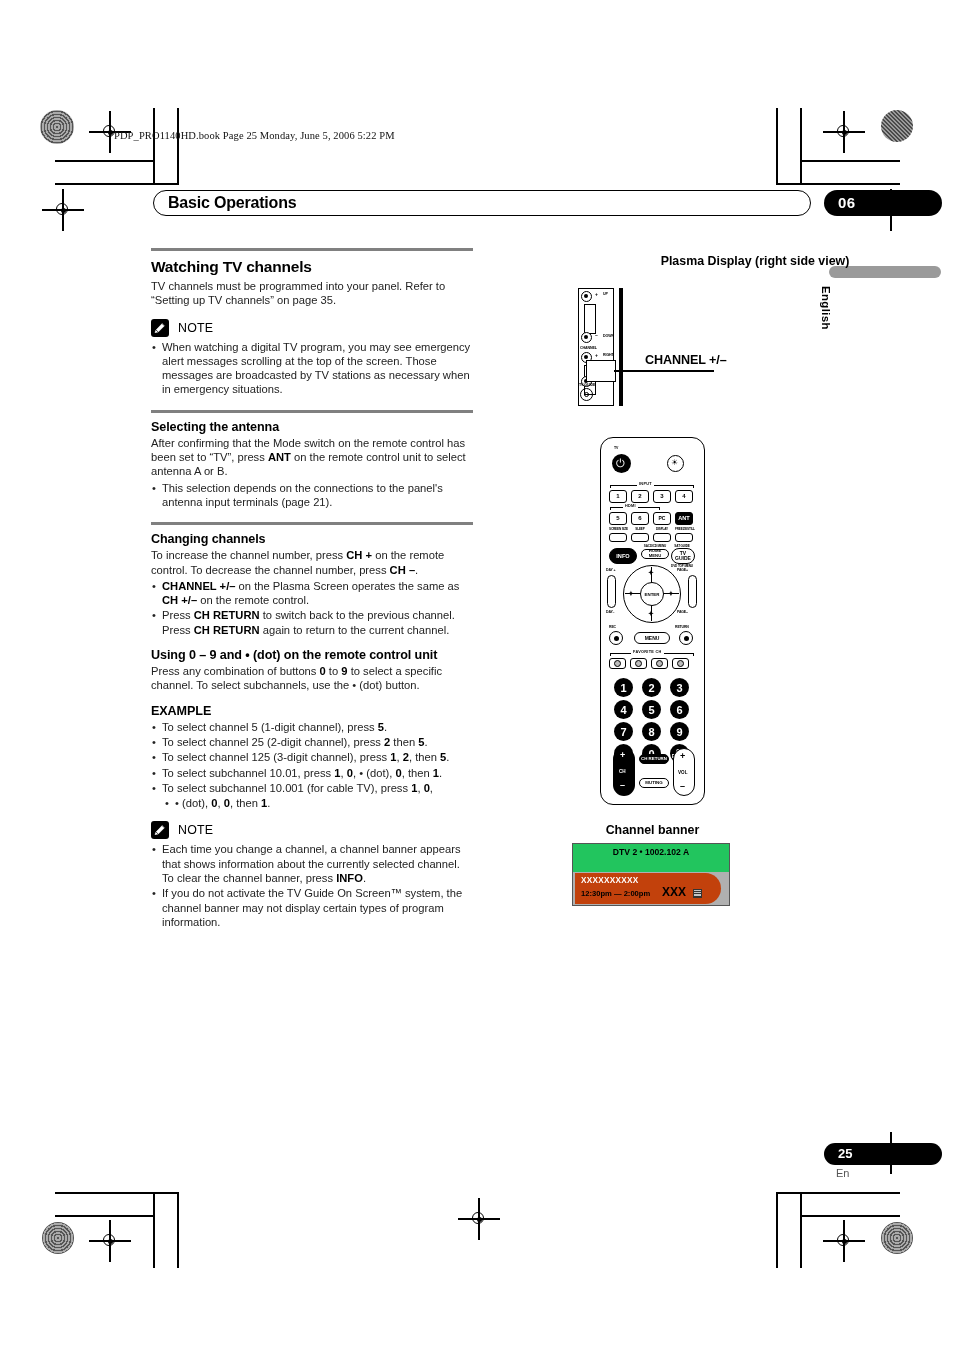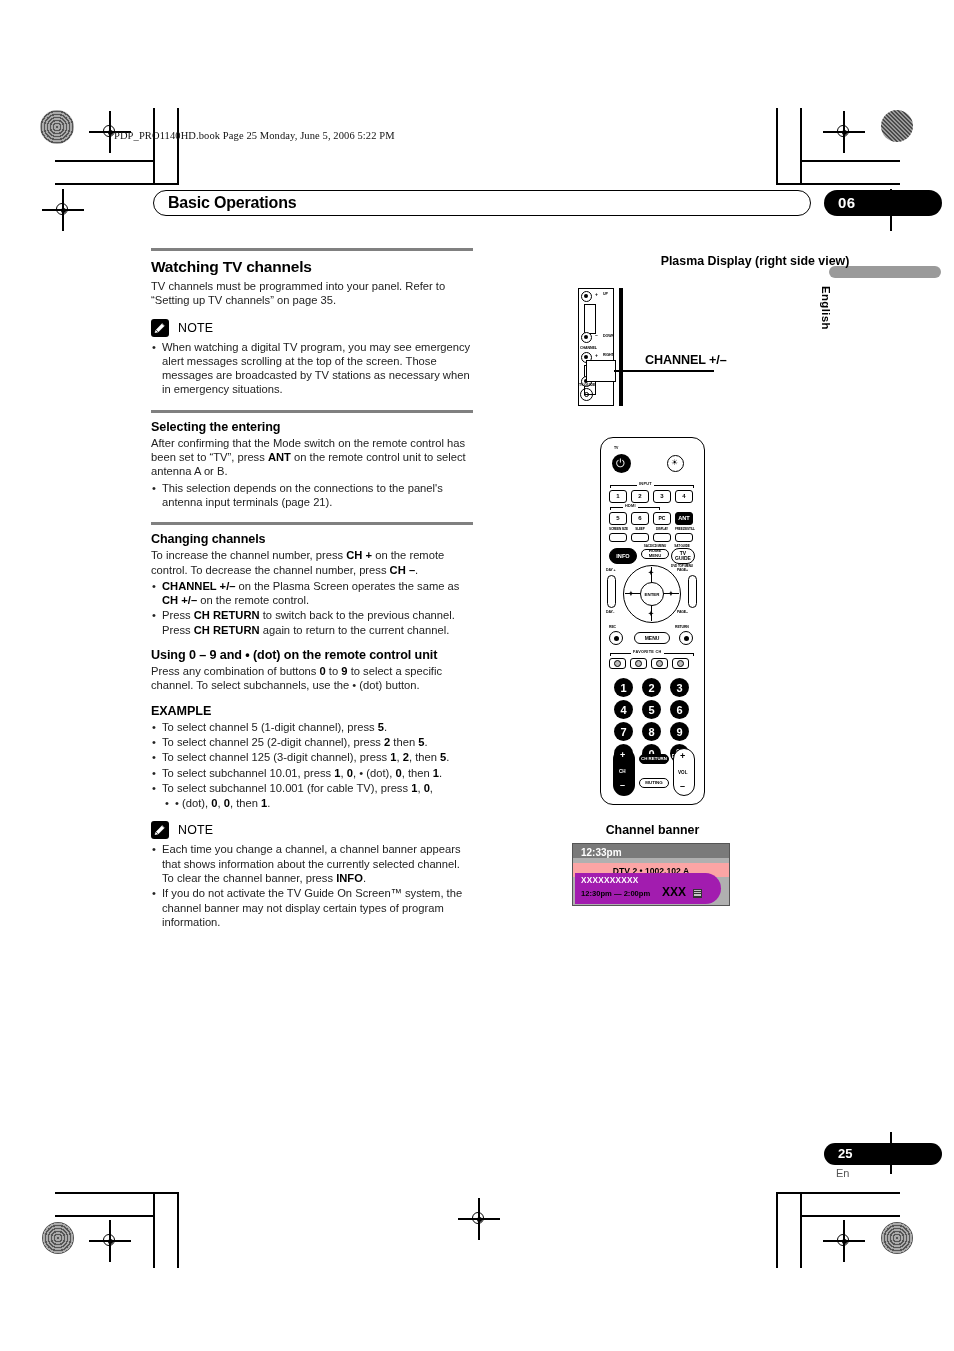--- a/index.html
+++ b/index.html
@@ -107,22 +107,22 @@
     display:flex;align-items:center;justify-content:center;}
   .favbtn .g{width:7px;height:7px;border:1.1px solid #000;border-radius:50%;box-sizing:border-box;background:#bdbdbd;}
   .chrock{position:absolute;left:12px;top:310px;width:22px;height:48px;border-radius:11px;background:#000;color:#fff;}
   .volrock{position:absolute;left:72px;top:310px;width:22px;height:48px;border-radius:11px;border:1.4px solid #000;box-sizing:border-box;background:#fff;}
   .rockplus{position:absolute;font-size:9px;font-weight:bold;line-height:9px;}
   .rockmid{position:absolute;font-size:4.6px;font-weight:bold;}
 
   
   .banner{position:absolute;left:572px;top:843px;width:158px;height:63px;background:#b0b0b0;border:1px solid #555;box-sizing:border-box;}
   .banner .b-time{position:absolute;left:0;top:0;width:100%;height:14px;background:#7a7a7a;color:#fff;font-size:10px;font-weight:bold;padding:2.6px 0 0 8px;box-sizing:border-box;}
-  .banner .b-chan{position:absolute;left:0;top:19px;width:100%;height:14px;background:#fca5a5;color:#000;font-size:8.6px;font-weight:bold;text-align:center;padding-top:2.6px;box-sizing:border-box;}
-  .banner .b-panel{position:absolute;left:2px;top:29px;width:146px;height:31px;background:#a21caf;border-top-right-radius:16px;border-bottom-right-radius:16px;}
+  .banner .b-chan{position:absolute;left:0;top:0;width:100%;height:28px;background:#22c55e;color:#000;font-size:8.6px;font-weight:bold;text-align:center;padding-top:2.6px;box-sizing:border-box;}
+  .banner .b-panel{position:absolute;left:2px;top:29px;width:146px;height:31px;background:#c2410c;border-top-right-radius:16px;border-bottom-right-radius:16px;}
   .banner .b-x{position:absolute;left:6px;top:3px;font-size:8.2px;font-weight:bold;color:#fff;letter-spacing:.3px;}
   .banner .b-times{position:absolute;left:6px;top:16px;font-size:7.6px;font-weight:bold;color:#000;}
   .banner .b-xxx{position:absolute;left:87px;top:12px;font-size:12px;font-weight:bold;color:#000;}
   .banner .b-icon{position:absolute;left:118px;top:16px;width:9px;height:9px;border:1px solid #333;box-sizing:border-box;
     background:repeating-linear-gradient(0deg,#333 0 1px,#c6c6c6 1px 2.6px);}
 
   
   .gray-pill{position:absolute;left:829px;top:266px;width:112px;height:12px;background:#9a9a9a;border-radius:6px;}
   .english{position:absolute;left:820px;top:286px;font-size:11.4px;font-weight:bold;
     writing-mode:vertical-rl;text-orientation:mixed;letter-spacing:.4px;}
@@ -242,21 +242,21 @@
         </svg>
     </div>
     <div class="note-label">NOTE</div>
   </div>
   <ul class="bul">
     <li>When watching a digital TV program, you may see emergency alert messages scrolling at the top of the screen. Those messages are broadcasted by TV stations as necessary when in emergency situations.</li>
   </ul>
 
   <div class="blk">
     <div class="rule-thick"></div>
-    <h3 class="sub">Selecting the entering</h3>
+    <h3 class="sub">Selecting the antenna</h3>
     <p class="body"><span>After confirming that the Mode switch on the remote control has been set to “TV”, press </span><b>ANT</b><span> on the remote control unit to select antenna A or B.</span></p>
     <ul class="bul">
       <li>This selection depends on the connections to the panel's antenna input terminals (page 21).</li>
     </ul>
   </div>
 
   <div class="blk">
     <div class="rule-thick"></div>
     <h3 class="sub">Changing channels</h3>
     <p class="body"><span>To increase the channel number, press </span><b>CH +</b><span> on the remote control. To decrease the channel number, press </span><b>CH –</b><span>.</span></p>

